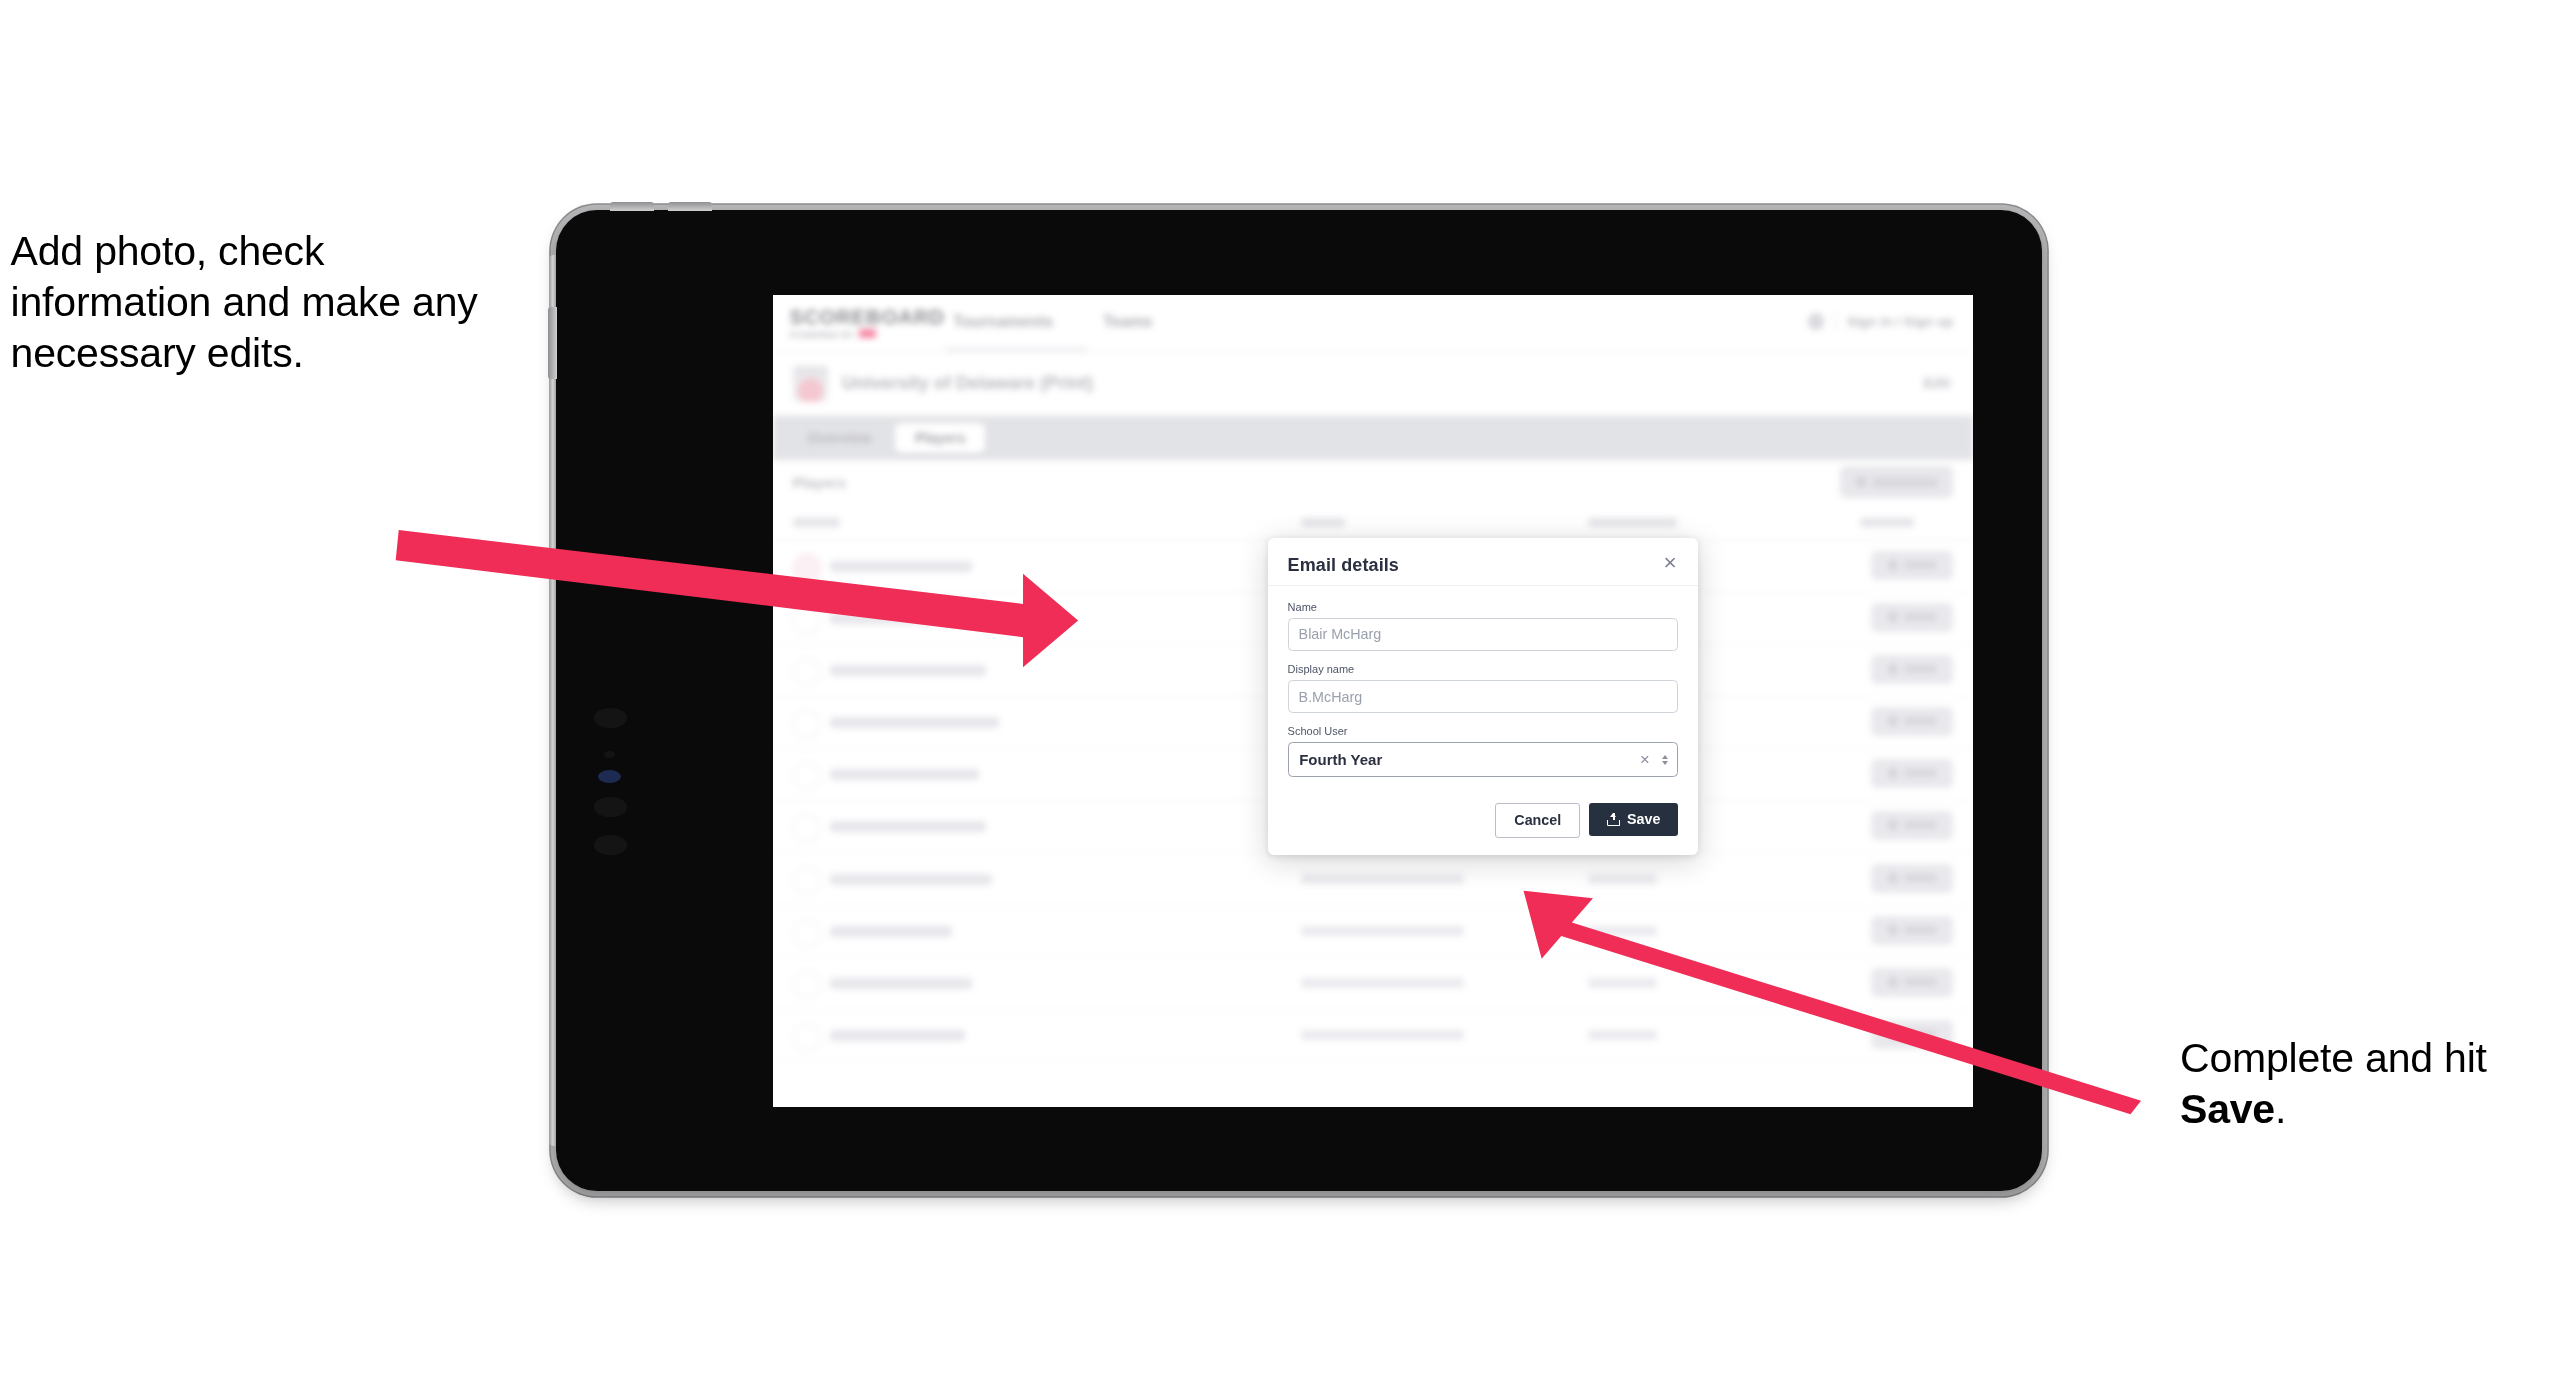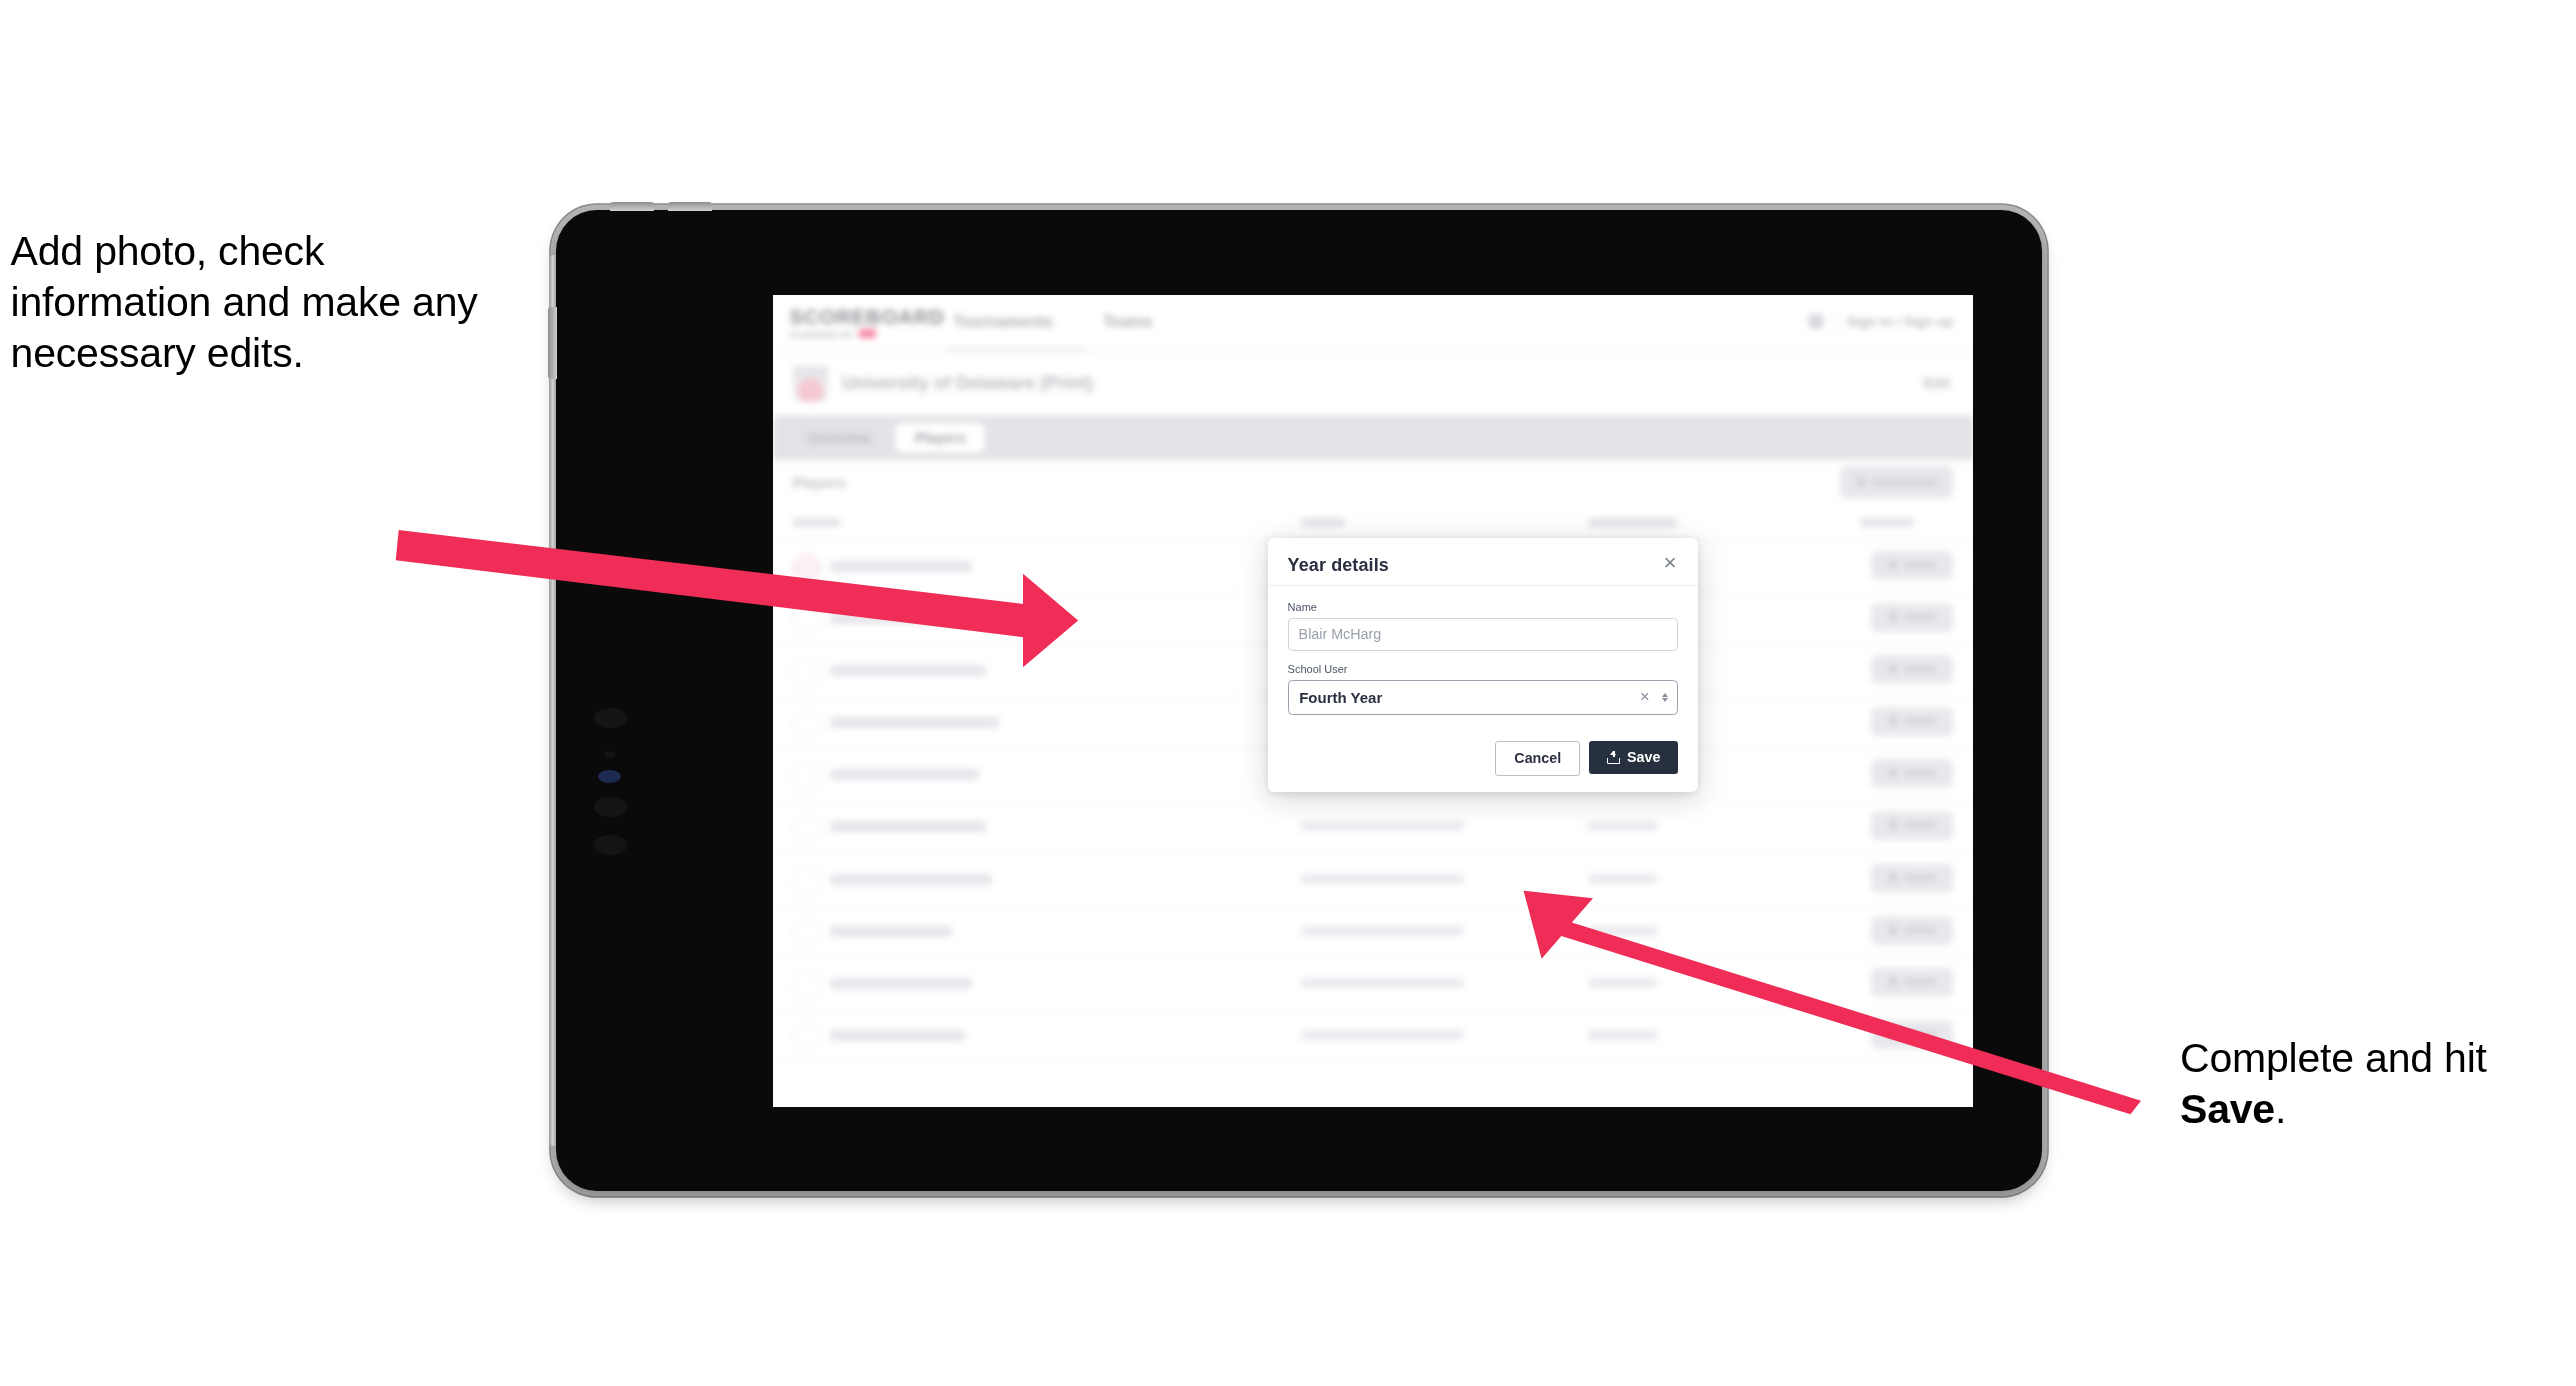--- a/index.html
+++ b/index.html
@@ -340,32 +340,36 @@
             </div>
           </div>
       </div>
 
     </div>
 
     <div id="scrim"></div>
 
     <div id="modal">
       <div id="modal-head">
-        <div id="modal-title">Year details</div>
+        <div id="modal-title">Email details</div>
         <div id="modal-close">×</div>
       </div>
 
       <div id="modal-body">
 
 
         <div class="field">
           <div class="field-label">Name</div>
           <input class="field-input" value="Blair McHarg" style="">
         </div>
 
+        <div class="field">
+          <div class="field-label">Display name</div>
+          <input class="field-input" value="B.McHarg" style="">
+        </div>
 
 
         <div class="field">
           <div class="field-label">School User</div>
           <div id="select-wrap">
             <div id="select-box">
               <span>Fourth Year</span>
             </div>
             <div id="select-icons">
               <span id="sel-clear">×</span>

